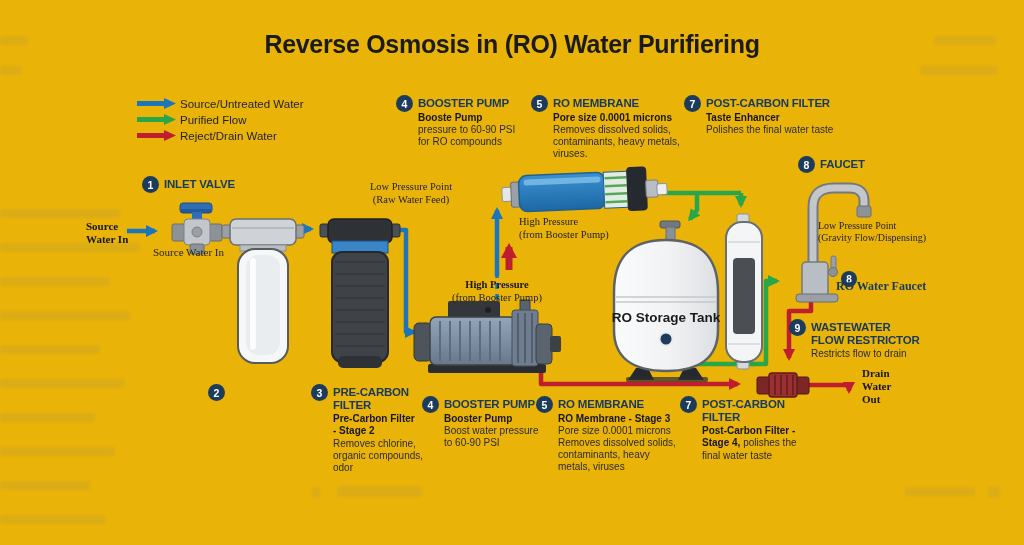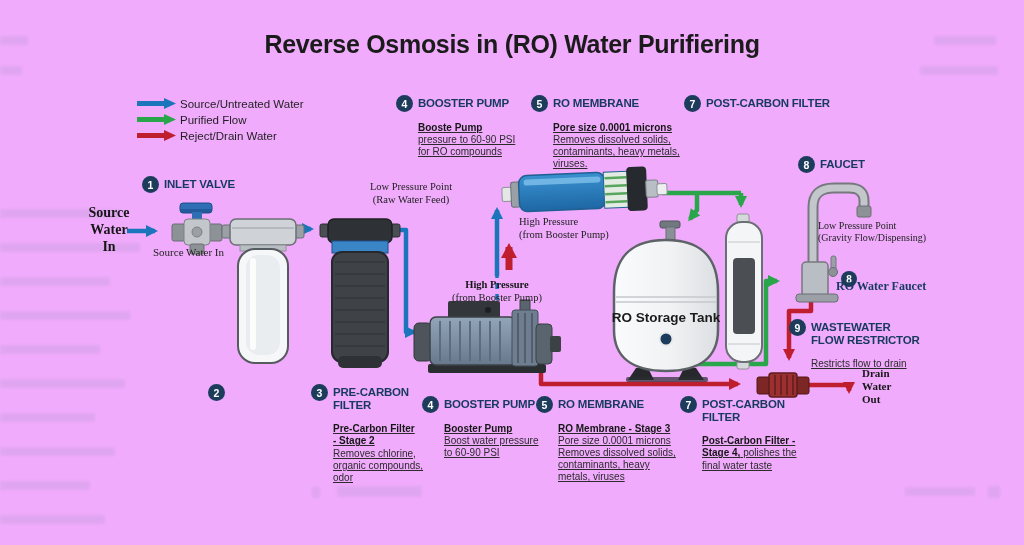--- a/index.html
+++ b/index.html
@@ -1,29 +1,29 @@
 <!DOCTYPE html>
 <html><head>
 <meta charset="utf-8">
 <style>
   html,body{margin:0;padding:0;background:#fff;}
-  .stage{position:relative;width:1024px;height:545px;background:#f0abfc;overflow:hidden;
+  .stage{position:relative;width:1024px;height:545px;background:#eab308;overflow:hidden;
          font-family:"Liberation Sans",sans-serif;color:#1b1b1b;}
   .title{position:absolute;left:0;top:30px;width:1024px;text-align:center;
          font-size:25px;font-weight:bold;letter-spacing:-0.3px;color:#1b1b1b;}
   .legend{position:absolute;left:136px;top:96px;display:flex;flex-direction:column;gap:1px;}
   .legend-row{display:flex;align-items:center;gap:4px;height:15px;}
   .legend-label{font-size:11.5px;color:#1f1f1f;}
   .pipes{position:absolute;left:0;top:0;}
   .callout{position:absolute;display:flex;gap:5px;align-items:flex-start;}
   .badge{flex:0 0 auto;width:17px;height:17px;border-radius:50%;background:#1d3c5c;color:#fff;
          font-size:10.5px;font-weight:bold;display:flex;align-items:center;justify-content:center;margin-top:-2px;}
   .badge.small{width:16px;height:16px;font-size:10px;}
   .ct{color:#16395e;font-weight:bold;font-size:11.5px;line-height:1.1;letter-spacing:-0.2px;}
-  .cb{font-size:10px;line-height:1.22;color:#2b2b2b;margin-top:12px;text-decoration:underline;}
+  .cb{font-size:10px;line-height:1.22;color:#2b2b2b;margin-top:2px;}
   .cb .b{font-weight:bold;color:#161616;}
   .ann{position:absolute;font-size:10.5px;line-height:1.22;color:#222;font-family:Liberation Serif, serif;}
   .ann.bold{font-weight:bold;color:#161616;}
   .artifact{position:absolute;background:#5a7390;opacity:0.10;filter:blur(1.5px);border-radius:2px;}
 </style>
 </head>
 <body>
 
 <div class="stage">
 
@@ -302,20 +302,24 @@
         <span>contaminants, heavy metals,</span><br>
         <span>viruses.</span>
       </div>
     </div>
   </div>
 
   <div class="callout" style="left:684px;top:97px">
     <div class="badge">7</div>
     <div>
       <div class="ct" style="white-space:nowrap">POST-CARBON FILTER</div>
+      <div class="cb">
+        <span class="b">Taste Enhancer</span><br>
+        <span>Polishes the final water taste</span>
+      </div>
     </div>
   </div>
 
   <div class="callout" style="left:798px;top:158px">
     <div class="badge">8</div>
     <div>
         <div class="ct" style="white-space:nowrap">FAUCET</div>
       </div>
   </div>
 
@@ -364,21 +368,21 @@
       <div class="cb">
         <span>Restricts flow to drain</span>
       </div>
     </div>
   </div>
 
 
   <div class="badge small" style="position:absolute;left:841px;top:273px">8</div>
   <div class="ann bold" style="left:836px;top:279px;font-size:12px;color:#16395e">RO Water Faucet</div>
 
-  <div class="ann bold" style="left:86px;top:204px;width:46px;text-align:center;font-size:14px">
+  <div class="ann bold" style="left:86px;top:220px;width:46px;font-size:11px">
     <span>Source</span><br>
     <span>Water In</span>
   </div>
   <div class="ann" style="left:153px;top:246px;font-size:11px">Source Water In</div>
 
   <div class="ann" style="left:355px;top:181px;width:112px;text-align:center;font-size:10.5px">
     <span>Low Pressure Point</span><br>
     <span>(Raw Water Feed)</span>
   </div>
 

